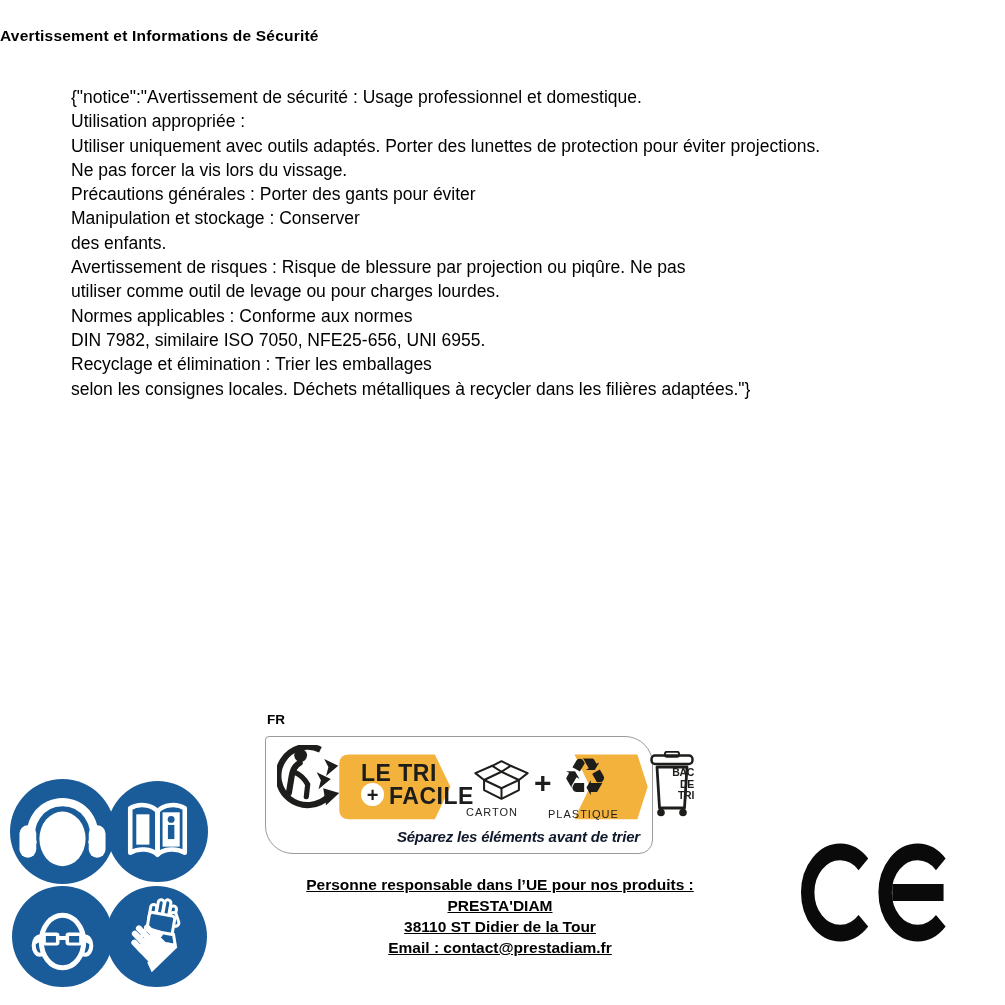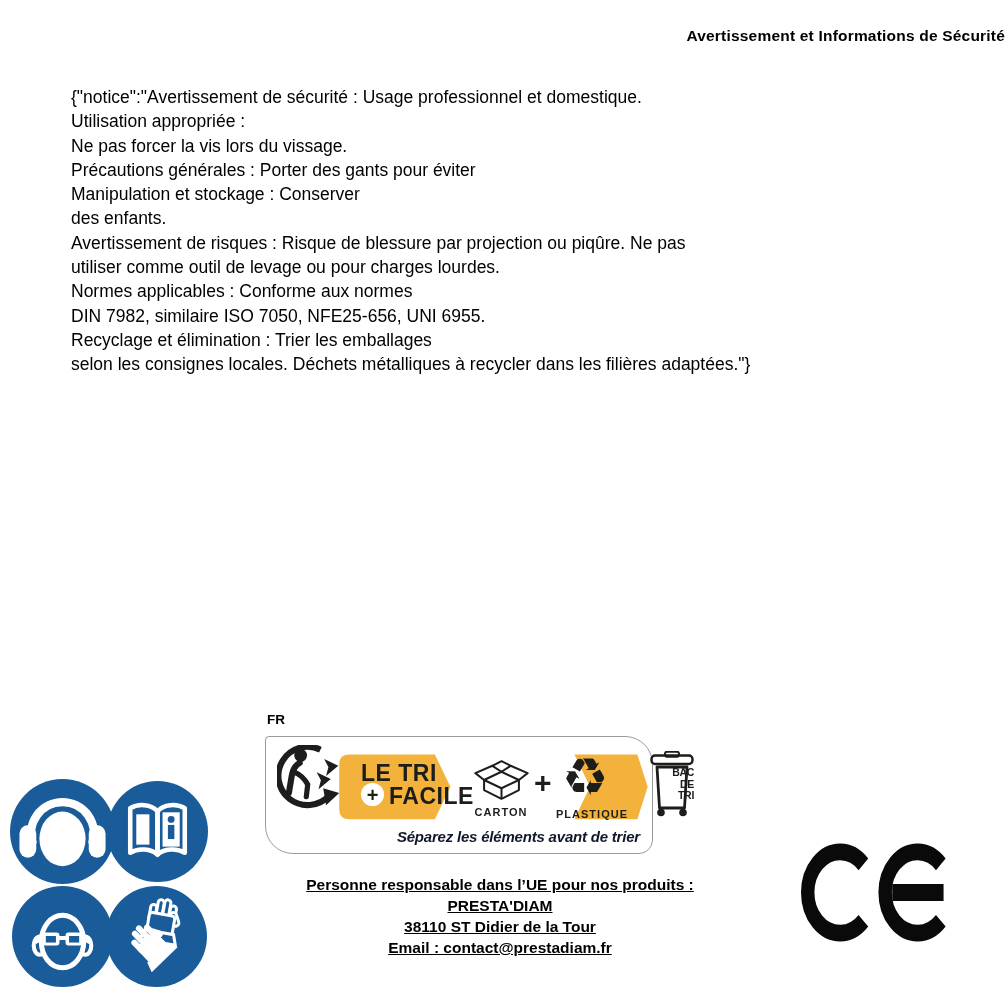--- a/index.html
+++ b/index.html
@@ -1,18 +1,18 @@
 <!DOCTYPE html>
 <html><head>
 <meta charset="utf-8">
 <style>
   html,body{margin:0;padding:0;background:#fff;}
   .page{position:relative;width:1005px;height:1005px;background:#fff;overflow:hidden;
         font-family:"Liberation Sans", sans-serif;color:#000;}
-  .doc-title{position:absolute;top:27px;left:0;width:100%;text-align:right;
+  .doc-title{position:absolute;top:27px;left:0;width:100%;text-align:left;
              font-size:15.5px;font-weight:bold;letter-spacing:.2px;}
   .notice{position:absolute;left:71px;top:85px;width:930px;font-size:17.5px;line-height:24.3px;}
   .notice div{white-space:nowrap;}
   
   .picto-grid{position:absolute;left:10px;top:779px;width:200px;height:212px;}
   .picto{position:absolute;width:101px;height:101px;}
   .picto svg{width:100%;height:100%;display:block;}
   .p1{left:0;top:0;width:105px;height:105px;}
   .p2{left:97px;top:2px;}
   .p3{left:2px;top:107px;}
@@ -21,21 +21,21 @@
   .fr-tag{position:absolute;left:267px;top:712px;font-size:13.5px;font-weight:bold;}
   .tri-label{position:absolute;left:265px;top:736px;width:388px;height:118px;background:#fff;
              border:1.6px solid #9a9a9a;border-radius:4px 28px 14px 28px;box-sizing:border-box;}
   .tri-label .band{position:absolute;left:0;top:0;width:100%;height:100%;}
   .triman{position:absolute;left:11px;top:8px;width:68px;height:64px;}
   .letri{position:absolute;left:95px;top:23px;font-size:23px;font-weight:bold;color:#1d1d1b;letter-spacing:.5px;}
   .plus-circle{position:absolute;left:95px;top:46px;width:23px;height:23px;background:#fff;border-radius:50%;
                display:flex;align-items:center;justify-content:center;font-size:20px;font-weight:bold;color:#1d1d1b;line-height:1;}
   .facile{position:absolute;left:123px;top:46px;font-size:23px;font-weight:bold;color:#1d1d1b;letter-spacing:.5px;}
   .mat-icon-carton{position:absolute;left:208px;top:19px;width:55px;height:48px;}
-  .mat-label{position:absolute;font-size:11px;font-weight:bold;color:#1d1d1b;letter-spacing:1px;text-align:center;}
+  .mat-label{position:absolute;font-size:11px;font-weight:normal;color:#1d1d1b;letter-spacing:1px;text-align:left;}
   .lab-carton{left:200px;top:69px;width:70px;}
   .band-plus{position:absolute;left:268px;top:29px;font-size:30px;font-weight:bold;color:#1d1d1b;}
   .mat-icon-plastique{position:absolute;left:296px;top:12px;font-size:52px;line-height:56px;color:#1d1d1b;
                       font-family:"DejaVu Sans", sans-serif;}
   .lab-plastique{left:282px;top:71px;width:88px;}
   .bin{position:absolute;left:384px;top:14px;width:44px;height:67px;}
   .bin-text{position:absolute;left:384px;top:30px;width:44px;text-align:right;font-size:10.5px;line-height:11.5px;
             font-weight:bold;color:#1d1d1b;letter-spacing:-.3px;}
   .tagline{position:absolute;right:12px;top:91px;font-size:15px;font-style:italic;font-weight:bold;color:#0f172a;
            letter-spacing:-.2px;}
@@ -49,20 +49,21 @@
 </head>
 <body>
 
 <div class="page">
 
   <div class="doc-title">Avertissement et Informations de Sécurité</div>
 
   <div class="notice">
       <div class="notice-line">{"notice":"Avertissement de sécurité : Usage professionnel et domestique.</div>
       <div class="notice-line">Utilisation appropriée :</div>
+      <div class="notice-line">Utiliser uniquement avec outils adaptés. Porter des lunettes de protection pour éviter projections.</div>
       <div class="notice-line">Ne pas forcer la vis lors du vissage.</div>
       <div class="notice-line">Précautions générales : Porter des gants pour éviter</div>
       <div class="notice-line">Manipulation et stockage : Conserver</div>
       <div class="notice-line">des enfants.</div>
       <div class="notice-line">Avertissement de risques : Risque de blessure par projection ou piqûre. Ne pas</div>
       <div class="notice-line">utiliser comme outil de levage ou pour charges lourdes.</div>
       <div class="notice-line">Normes applicables : Conforme aux normes</div>
       <div class="notice-line">DIN 7982, similaire ISO 7050, NFE25-656, UNI 6955.</div>
       <div class="notice-line">Recyclage et élimination : Trier les emballages</div>
       <div class="notice-line">selon les consignes locales. Déchets métalliques à recycler dans les filières adaptées."}</div>

